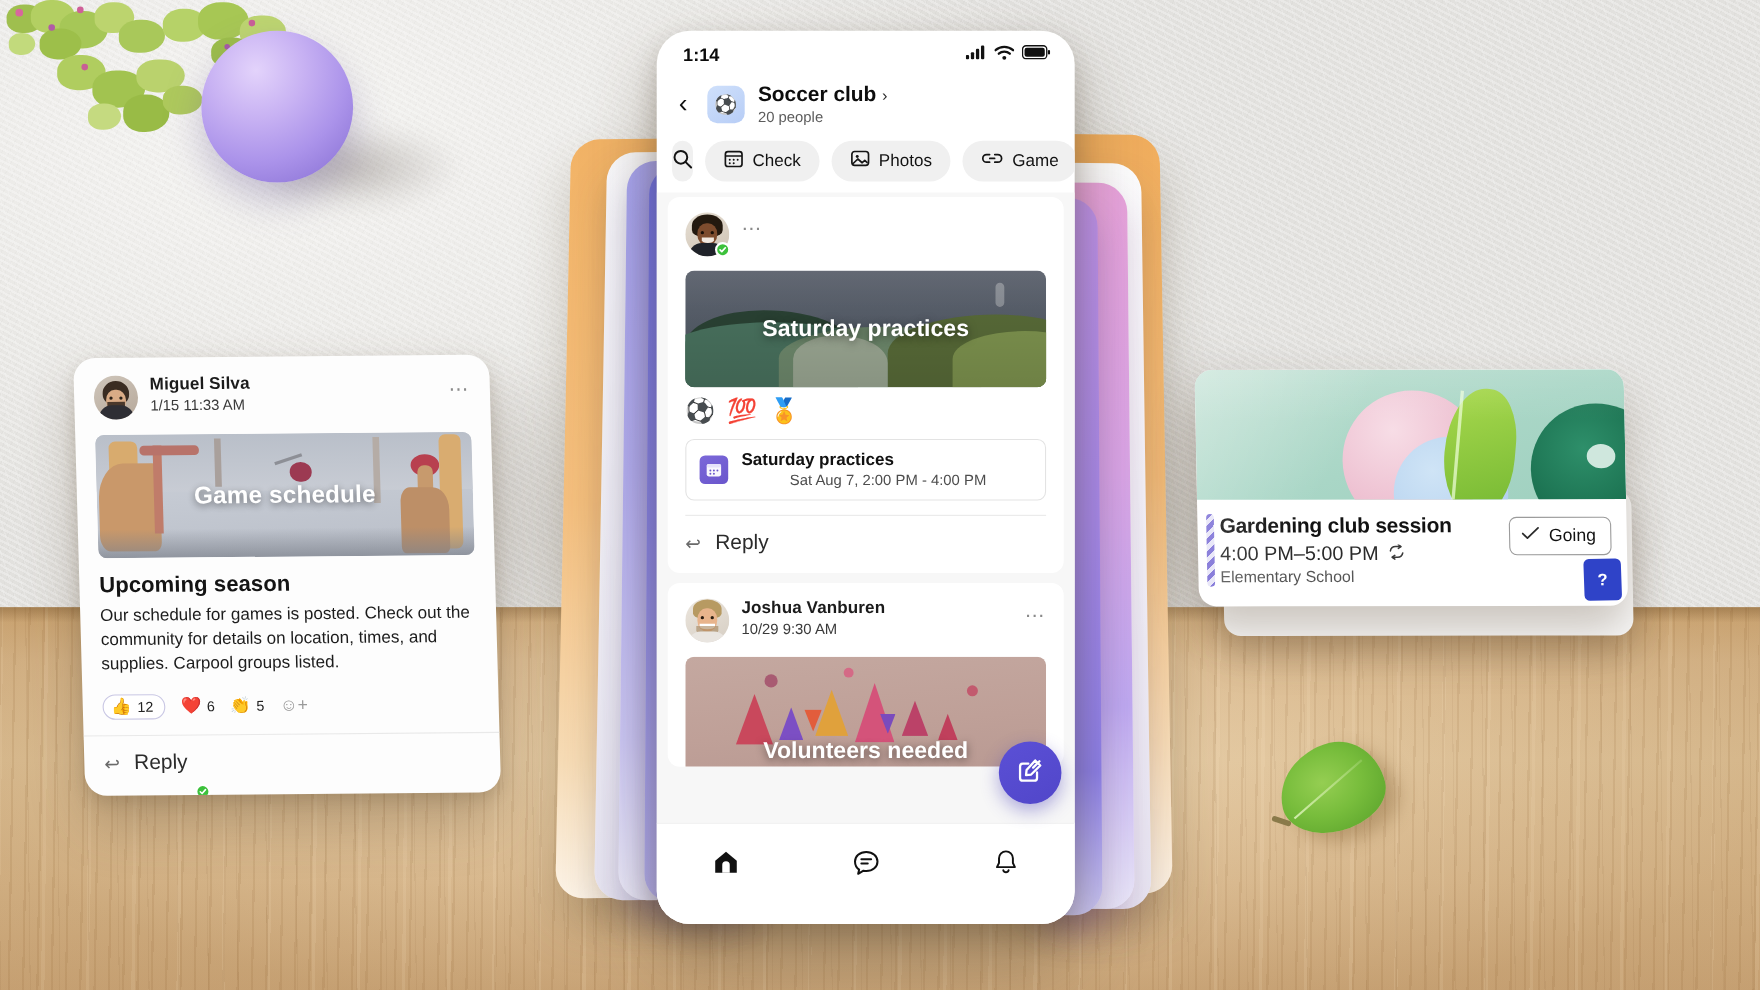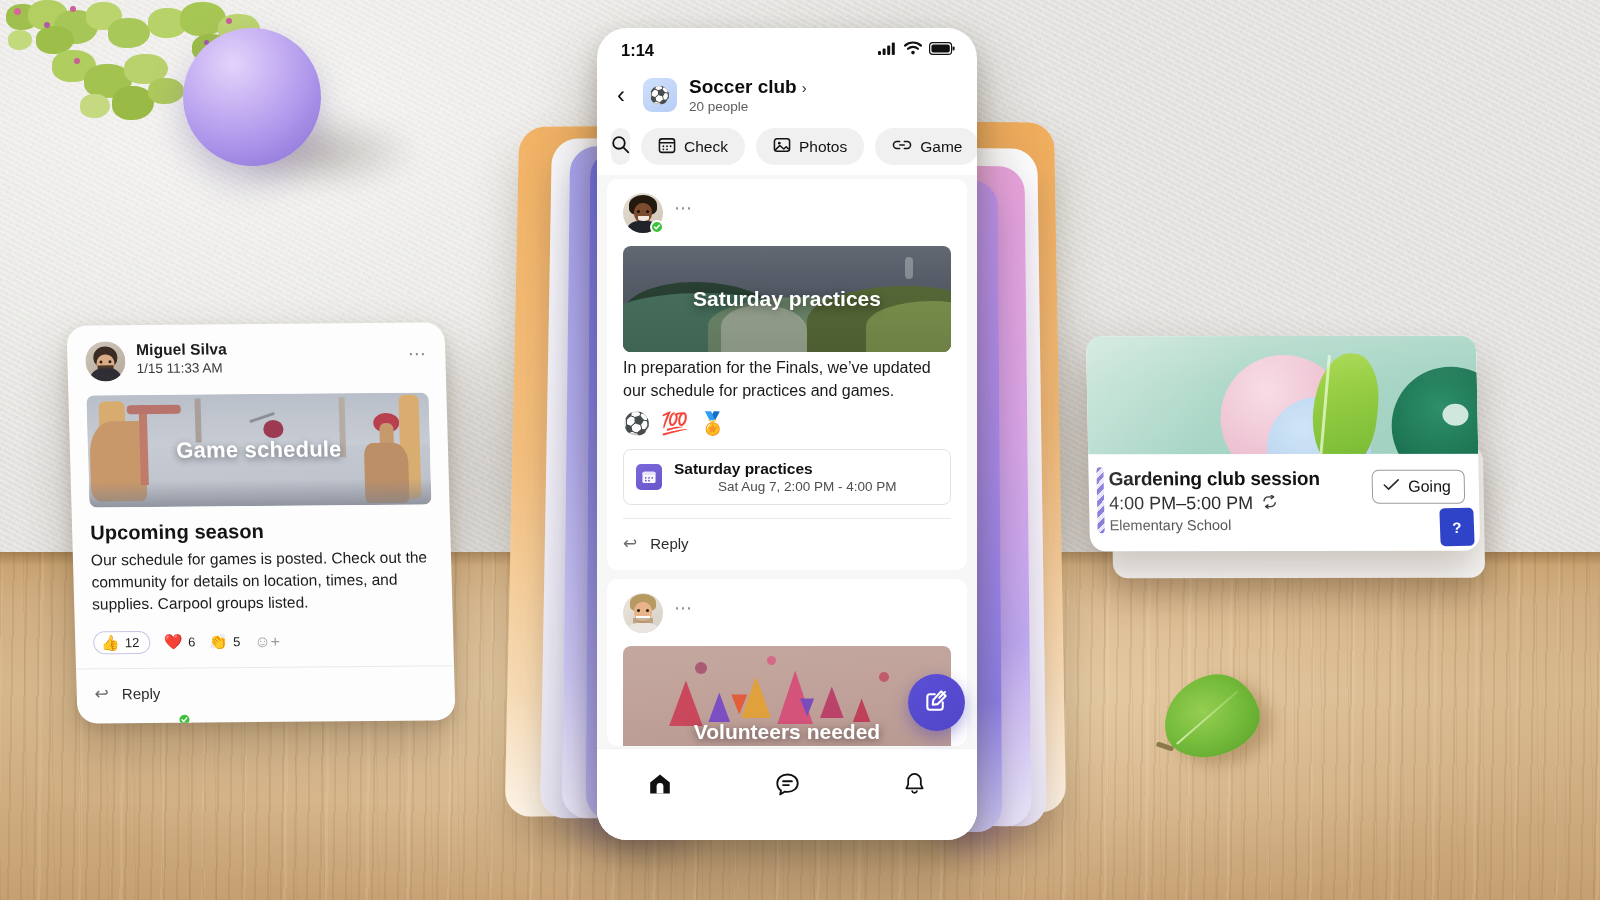--- a/index.html
+++ b/index.html
@@ -148,21 +148,21 @@
   .rx { display: flex; align-items: center; gap: 5px; cursor: pointer; }
   .rx-count { font-size: 13px; color: #222; font-weight: 500; }
   .emoji { font-size: 15px; line-height: 1; }
 
   .reply-bar {
     display: flex; align-items: center; gap: 13px;
     border-top: 1px solid #e9e9e9; margin-top: 14px; padding: 14px 18px 16px 18px;
     cursor: pointer;
   }
   .reply-ic { color: #6a6a6a; font-size: 17px; }
-  .reply-tx { font-size: 15px; color: #2b2b2b; font-weight: 500; }
+  .reply-tx { font-size: 19px; color: #2b2b2b; font-weight: 500; }
 
   
   #phone {
     position: absolute; left: 597px; top: 28px; width: 380px; height: 812px;
     background: #fff; border-radius: 30px;
     box-shadow: 0 34px 64px rgba(70,55,35,.38), 0 10px 22px rgba(70,55,35,.22);
     overflow: hidden;
   }
   .statusbar {
     height: 44px; display: flex; align-items: center; justify-content: space-between;
@@ -529,21 +529,20 @@
           <div style="position:absolute;left:26%;top:48%;width:56%;height:52%;background:#7c9a7a;border-radius:52% 48% 0 0;"></div>
           <div style="position:absolute;left:56%;top:38%;width:56%;height:62%;background:#63783f;border-radius:54% 46% 0 0;"></div>
           <div style="position:absolute;left:74%;top:52%;width:40%;height:48%;background:#8da558;border-radius:50% 50% 0 0;"></div>
           <div style="position:absolute;left:30%;top:56%;width:26%;height:44%;background:#b9c3ae;border-radius:46% 54% 0 0;opacity:.85;"></div>
           <div style="position:absolute;left:86%;top:10%;width:8px;height:22px;background:rgba(255,255,255,.35);border-radius:4px;"></div>
           <div style="position:absolute;inset:0;background:linear-gradient(180deg,rgba(0,0,0,.10),rgba(0,0,0,.22));"></div>
         </div>
         <div class="h2-label">Saturday practices</div>
       </div>
 
-      <div class="p2-body">In preparation for the Finals, we’ve updated our schedule for practices and games.</div>
 
       <div class="emoji-row">
         <span>⚽</span>
         <span>💯</span>
         <span>🏅</span>
       </div>
 
       <div class="event-chip">
         <div class="ev-ic">
           <svg width="16" height="16" viewBox="0 0 20 20">
@@ -572,20 +571,24 @@
       <div class="post-head">
         <div class="avatar">
           <div class="face" style="background:linear-gradient(150deg,#ece6de 0%,#d6cec3 100%);"></div>
           <div style="position:absolute;left:7px;top:1px;width:26px;height:17px;border-radius:50% 50% 26% 26%;background:#b79a62;"></div>
           <div style="position:absolute;left:11px;top:9px;width:18px;height:21px;border-radius:46%;background:#e8b48c;"></div>
           <div style="position:absolute;left:14px;top:16px;width:3px;height:3px;border-radius:50%;background:#2a1d12;"></div>
           <div style="position:absolute;left:23px;top:16px;width:3px;height:3px;border-radius:50%;background:#2a1d12;"></div>
           <div style="position:absolute;left:13px;top:23px;width:14px;height:5px;border-radius:0 0 50% 50%;background:#fff;"></div>
           <div style="position:absolute;left:10px;top:25px;width:20px;height:8px;border-radius:0 0 46% 46%;background:#9c7a4e;opacity:.55;"></div>
           <div style="position:absolute;left:2px;top:30px;width:36px;height:12px;border-radius:12px 12px 0 0;background:#e9e5e0;"></div>
+        </div>
+        <div class="ph-text">
+          <div class="ph-name">Joshua Vanburen</div>
+          <div class="ph-time">10/29 9:30 AM</div>
         </div>
         <div class="more-btn">⋯</div>
       </div>
       <div class="hero2" style="height:100px;border-radius:8px 8px 0 0;">
         <div style="position:absolute;inset:0;background:linear-gradient(175deg,#c4a8a0 0%,#bfa098 60%,#b99a93 100%);">
           <div style="position:absolute;left:14%;top:34%;width:34px;height:46px;background:#c9485c;clip-path:polygon(50% 0,100% 100%,0 100%);"></div>
           <div style="position:absolute;left:26%;top:46%;width:22px;height:30px;background:#7c4fc4;clip-path:polygon(50% 0,100% 100%,0 100%);"></div>
           <div style="position:absolute;left:36%;top:30%;width:30px;height:42px;background:#e0a13c;clip-path:polygon(50% 0,100% 100%,0 100%);"></div>
           <div style="position:absolute;left:47%;top:24%;width:36px;height:54px;background:#d4537a;clip-path:polygon(50% 0,100% 100%,0 100%);"></div>
           <div style="position:absolute;left:60%;top:40%;width:24px;height:32px;background:#bb4268;clip-path:polygon(50% 0,100% 100%,0 100%);"></div>

